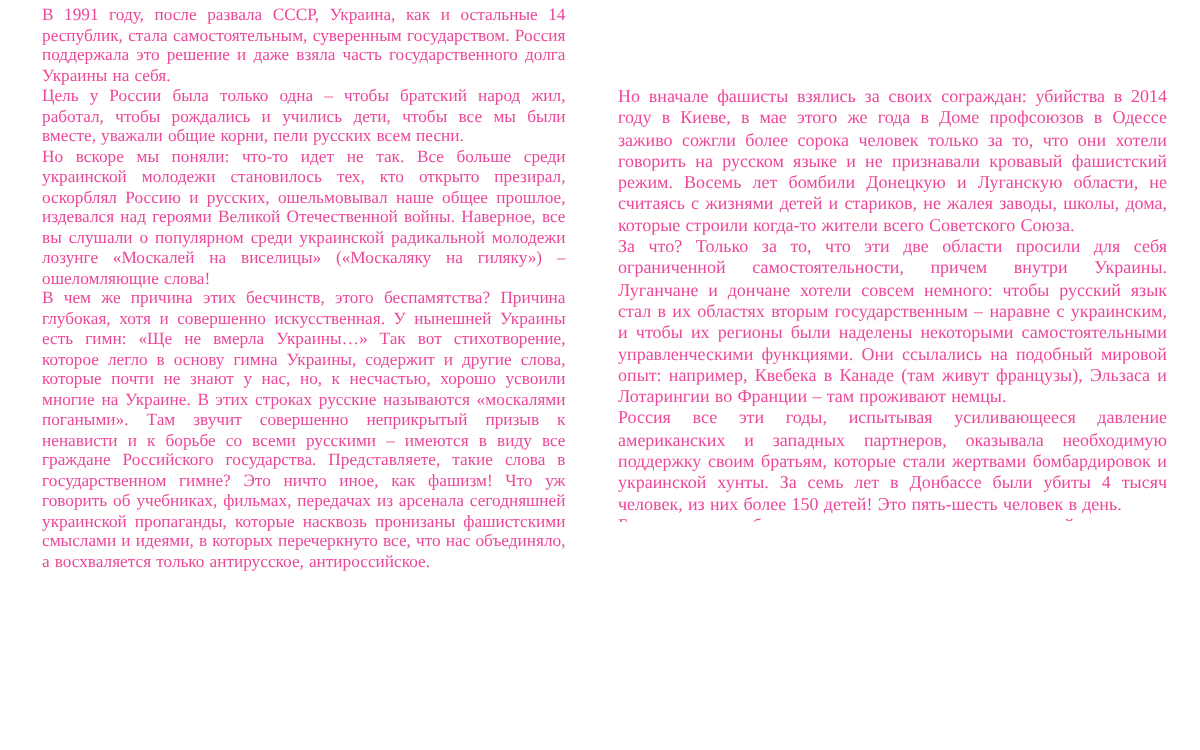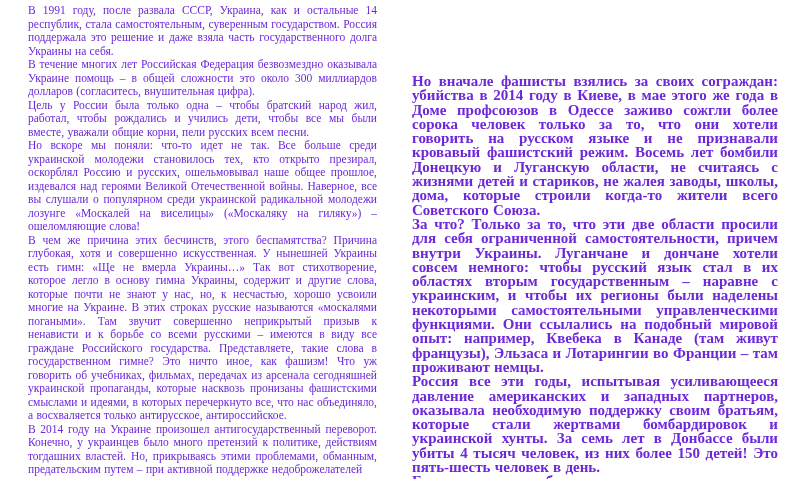--- a/index.html
+++ b/index.html
@@ -11,65 +11,62 @@
     width: 800px;
     height: 500px;
     overflow: hidden;
   }
   .page {
     position: relative;
     width: 688px;
     height: 500px;
     background: #ffffff;
     font-family: "Liberation Serif", "DejaVu Serif", serif;
-    color: #6d28d9;
+    color: #ec4899;
   }
   .col {
     position: absolute;
     text-align: justify;
     hyphens: none;
     -webkit-hyphens: none;
     word-spacing: 0.5px;
   }
   .col-left {
     left: 28px;
     top: 4px;
     width: 349px;
     font-size: 11.5px;
     line-height: 13.5px;
   }
   .col-right {
     left: 412px;
-    top: 74px;
+    top: 57px;
     width: 366px;
-    font-size: 15px;
+    font-size: 12px;
     line-height: 14.3px;
-    font-weight: bold;
   }
   .para {
     margin: 0;
     padding: 0;
   }
   .clipped-line {
     height: 5px;
     overflow: hidden;
   }
 </style>
 </head>
 <body>
 
 <div class="page">
 
   <div class="col col-left">
     <p class="para">В 1991 году, после развала СССР, Украина, как и остальные 14 республик, стала самостоятельным, суверенным государством. Россия поддержала это решение и даже взяла часть государственного долга Украины на себя.</p>
-    <p class="para">В течение многих лет Российская Федерация безвозмездно оказывала Украине помощь – в общей сложности это около 300 миллиардов долларов (согласитесь, внушительная цифра).</p>
     <p class="para">Цель у России была только одна – чтобы братский народ жил, работал, чтобы рождались и учились дети, чтобы все мы были вместе, уважали общие корни, пели русских всем песни.</p>
     <p class="para">Но вскоре мы поняли: что-то идет не так. Все больше среди украинской молодежи становилось тех, кто открыто презирал, оскорблял Россию и русских, ошельмовывал наше общее прошлое, издевался над героями Великой Отечественной войны. Наверное, все вы слушали о популярном среди украинской радикальной молодежи лозунге «Москалей на виселицы» («Москаляку на гиляку») – ошеломляющие слова!</p>
     <p class="para">В чем же причина этих бесчинств, этого беспамятства? Причина глубокая, хотя и совершенно искусственная. У нынешней Украины есть гимн: «Ще не вмерла Украины…» Так вот стихотворение, которое легло в основу гимна Украины, содержит и другие слова, которые почти не знают у нас, но, к несчастью, хорошо усвоили многие на Украине. В этих строках русские называются «москалями погаными». Там звучит совершенно неприкрытый призыв к ненависти и к борьбе со всеми русскими – имеются в виду все граждане Российского государства. Представляете, такие слова в государственном гимне? Это ничто иное, как фашизм! Что уж говорить об учебниках, фильмах, передачах из арсенала сегодняшней украинской пропаганды, которые насквозь пронизаны фашистскими смыслами и идеями, в которых перечеркнуто все, что нас объединяло, а восхваляется только антирусское, антироссийское.</p>
-    <p class="para">В 2014 году на Украине произошел антигосударственный переворот. Конечно, у украинцев было много претензий к политике, действиям тогдашних властей. Но, прикрываясь этими проблемами, обманным, предательским путем – при активной поддержке недоброжелателей</p>
   </div>
 
   <div class="col col-right">
     <p class="para">Но вначале фашисты взялись за своих сограждан: убийства в 2014 году в Киеве, в мае этого же года в Доме профсоюзов в Одессе заживо сожгли более сорока человек только за то, что они хотели говорить на русском языке и не признавали кровавый фашистский режим. Восемь лет бомбили Донецкую и Луганскую области, не считаясь с жизнями детей и стариков, не жалея заводы, школы, дома, которые строили когда-то жители всего Советского Союза.</p>
     <p class="para">За что? Только за то, что эти две области просили для себя ограниченной самостоятельности, причем внутри Украины. Луганчане и дончане хотели совсем немного: чтобы русский язык стал в их областях вторым государственным – наравне с украинским, и чтобы их регионы были наделены некоторыми самостоятельными управленческими функциями. Они ссылались на подобный мировой опыт: например, Квебека в Канаде (там живут французы), Эльзаса и Лотарингии во Франции – там проживают немцы.</p>
     <p class="para">Россия все эти годы, испытывая усиливающееся давление американских и западных партнеров, оказывала необходимую поддержку своим братьям, которые стали жертвами бомбардировок и украинской хунты. За семь лет в Донбассе были убиты 4 тысяч человек, из них более 150 детей! Это пять-шесть человек в день.</p>
     <div class="clipped-line">
       <p class="para">Была оказана особая гуманитарная помощь – в период войны</p>
     </div>
   </div>

